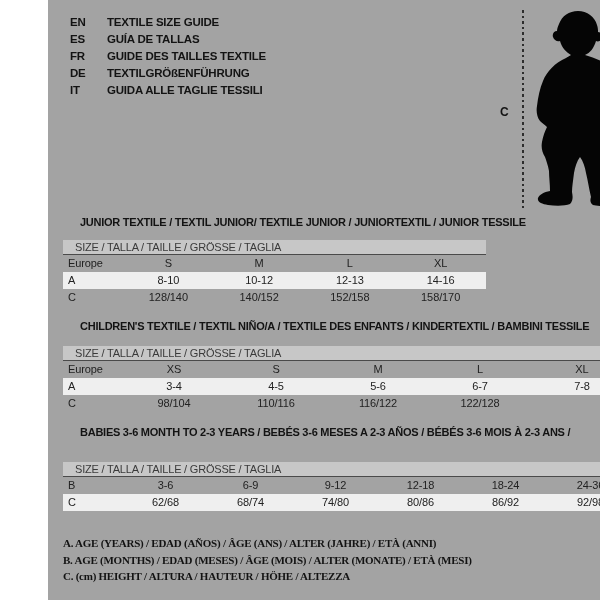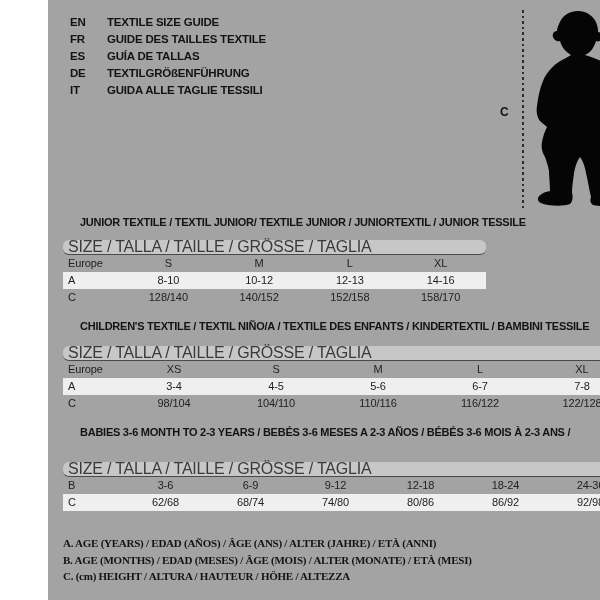--- a/index.html
+++ b/index.html
@@ -24,21 +24,21 @@
   #t1-title { top:214px; }
   #t2-title { top:318px; }
   #t3-title { top:424px; white-space:normal; width:565px; }
 
   
   .size-table { position:absolute; left:15px; }
   #table1 { top:240px; width:423px; }
   #table2 { top:346px; width:570px; }
   #table3 { top:462px; width:570px; }
   .size-bar { background:#c7c7c7; border-bottom:1.5px solid #4a4a4a; height:15px;
-    line-height:14px; padding-left:5px; font-size:16px; color:#3a3a3a; letter-spacing:-0.2px;border-radius:6px; }
+    line-height:14px; padding-left:12px; font-size:11px; color:#3a3a3a; letter-spacing:-0.2px; }
   .trow { display:grid; height:17px; line-height:17px; font-size:11px; color:#222222; letter-spacing:-0.1px; }
   .cols4 { grid-template-columns:60px repeat(4,1fr); }
   .cols5 { grid-template-columns:60px repeat(5,1fr); }
   .cols6 { grid-template-columns:60px repeat(6,1fr); }
   .trow .lbl { padding-left:5px; text-align:left; }
   .trow .val { text-align:center; }
   .shade { background:#efefef; }
 
   
   .legend { position:absolute; left:15px; top:535px;font-family:Liberation Serif, serif; }
@@ -48,26 +48,26 @@
 <body>
 
 <div id="canvas">
 
   <div class="lang-block">
     <div class="lang-row">
       <span class="lang-code">EN</span>
       <span class="lang-text">TEXTILE SIZE GUIDE</span>
     </div>
     <div class="lang-row">
+      <span class="lang-code">ES</span>
+      <span class="lang-text">GUÍA DE TALLAS</span>
+    </div>
+    <div class="lang-row">
       <span class="lang-code">FR</span>
       <span class="lang-text">GUIDE DES TAILLES TEXTILE</span>
-    </div>
-    <div class="lang-row">
-      <span class="lang-code">ES</span>
-      <span class="lang-text">GUÍA DE TALLAS</span>
     </div>
     <div class="lang-row">
       <span class="lang-code">DE</span>
       <span class="lang-text">TEXTILGRÖßENFÜHRUNG</span>
     </div>
     <div class="lang-row">
       <span class="lang-code">IT</span>
       <span class="lang-text">GUIDA ALLE TAGLIE TESSILI</span>
     </div>
   </div>
@@ -137,21 +137,20 @@
       <span class="lbl">A</span>
       <span class="val">3-4</span>
       <span class="val">4-5</span>
       <span class="val">5-6</span>
       <span class="val">6-7</span>
       <span class="val">7-8</span>
     </div>
     <div class="trow cols5">
       <span class="lbl">C</span>
       <span class="val">98/104</span>
-      <span class="val">104/110</span>
       <span class="val">110/116</span>
       <span class="val">116/122</span>
       <span class="val">122/128</span>
     </div>
   </div>
 
   <div class="section-title" id="t3-title">
     <div>BABIES 3-6 MONTH TO 2-3 YEARS / BEBÉS 3-6 MESES A 2-3 AÑOS / BÉBÉS 3-6 MOIS À 2-3 ANS /</div>
   </div>
   <div class="size-table" id="table3">

